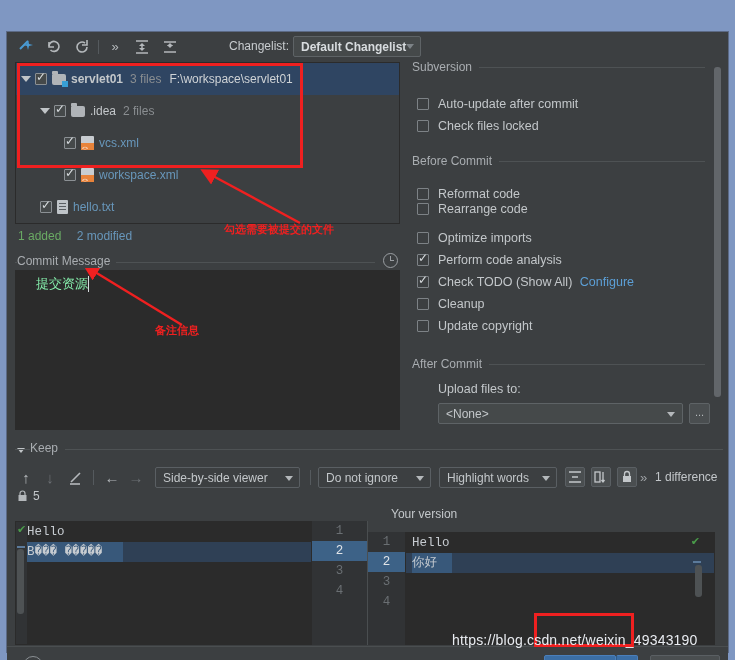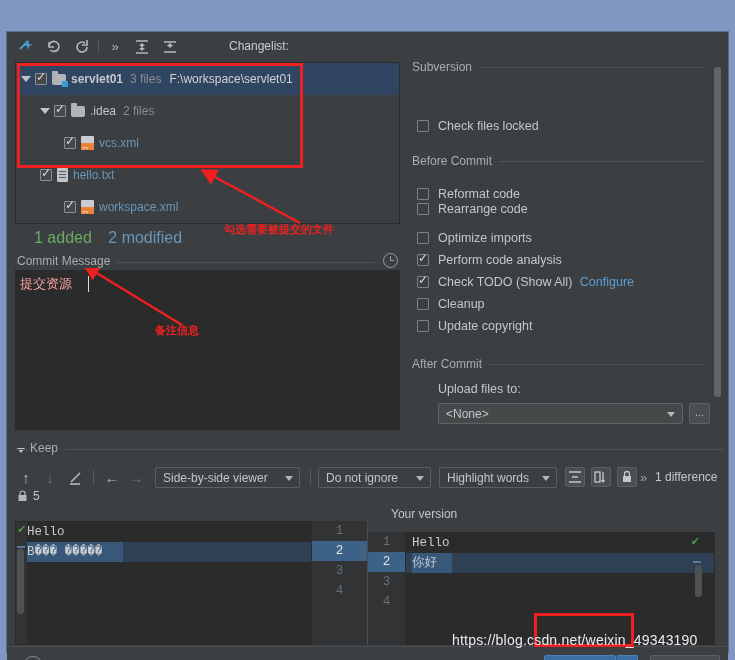--- a/index.html
+++ b/index.html
@@ -151,21 +151,21 @@
   .t-name { margin-right: 7px; }
   .t-name.modified { color: #6897bb; }
   .t-name.plain { color: #c3c7ca; }
   .t-meta { color: #8a8e91; margin-right: 8px; }
   .t-path { color: #cfd3d6; }
   .ind1 { padding-left: 5px; }
   .ind2 { padding-left: 24px; }
   .ind3 { padding-left: 48px; }
 
   #status-line {
-    position: absolute; left: 3px; top: 167px; font-size: 16px; margin-left: 16px;
+    position: absolute; left: 3px; top: 167px; font-size: 12px;
   }
   #status-line .added { color: #6aaa64; }
   #status-line .modified { color: #6897bb; margin-left: 12px; }
 
   
   #cm-group {
     position: absolute; left: 0; top: 192px; width: 385px; height: 16px;
   }
   #cm-label {
     position: absolute; left: 2px; top: 0;
@@ -186,22 +186,22 @@
   }
   #cm-clock::after {
     content: ""; position: absolute; left: 6px; top: 6px; width: 4px; height: 1px;
     background: #9a9ea2;
   }
   #cm-textarea {
     position: absolute; left: 0; top: 208px; width: 385px; height: 160px;
     background: #2b2b2b; border: 1px solid #2b2b2b;
   }
   #cm-text {
-    position: absolute; left: 4px; top: 4px;
-    font-size: 13px; color: #fca5a5;
+    position: absolute; left: 20px; top: 4px;
+    font-size: 13px; color: #86efac;
   }
   #cm-caret {
     position: absolute; left: 72px; top: 5px; width: 1px; height: 16px;
     background: #d8dcdf;
   }
 
   
   #right-col {
     position: absolute; left: 405px; top: 32px; width: 300px; height: 375px;
   }
@@ -475,20 +475,24 @@
           </svg>
       </div>
       <div class="tb-icon" style="left:154px;">
         <svg width="18" height="18" viewBox="0 0 18 18">
             <path d="M3 4 L15 4 M3 14 L15 14" stroke="#b4b8bb" stroke-width="1.5"></path>
             <path d="M9 2 l3 3 -6 0 z" fill="#b4b8bb" transform="translate(0,3)"></path>
             <path d="M9 13 l3 -3 -6 0 z" fill="#b4b8bb" transform="translate(0,-3)"></path>
           </svg>
       </div>
       <div id="changelist-label">Changelist:</div>
+      <div id="changelist-combo">
+        <span class="val">Default Changelist</span>
+        <span class="arrow"></span>
+      </div>
     </div>
 
     <div id="left-col">
 
       <div id="tree-panel">
 
         <div class="tree-row selected ind1">
           <span class="tw"></span>
           <span class="cb checked"></span>
           <span class="folder-ico">
@@ -506,31 +510,31 @@
           <span class="t-name plain">.idea</span>
           <span class="t-meta">2 files</span>
         </div>
 
         <div class="tree-row ind3">
           <span class="cb checked"></span>
           <span class="xml-ico"></span>
           <span class="t-name modified">vcs.xml</span>
         </div>
 
+        <div class="tree-row ind3">
+          <span class="cb checked"></span>
+          <span class="xml-ico"></span>
+          <span class="t-name modified">workspace.xml</span>
+        </div>
+
         <div class="tree-row ind2">
           <span class="cb checked"></span>
           <span class="txt-ico"></span>
           <span class="t-name modified">hello.txt</span>
         </div>
-
-        <div class="tree-row ind3">
-          <span class="cb checked"></span>
-          <span class="xml-ico"></span>
-          <span class="t-name modified">workspace.xml</span>
-        </div>
       </div>
 
       <div id="status-line">
         <span class="added">1 added</span>
         <span class="modified">2 modified</span>
       </div>
 
       <div id="cm-group">
         <span id="cm-label">Commit Message</span>
         <span id="cm-line"></span>
@@ -541,20 +545,24 @@
         <span id="cm-text">提交资源</span>
         <span id="cm-caret"></span>
       </div>
     </div>
 
     <div id="right-col">
 
       <span class="grp-title" style="left:0; top:-4px;">Subversion</span>
       <span class="grp-line" style="top:3px; width:293px;"></span>
 
+      <div class="opt" style="top:33px;">
+        <span class="ocb"></span>
+        <span>Auto-update after commit</span>
+      </div>
       <div class="opt" style="top:55px;">
         <span class="ocb"></span>
         <span>Check files locked</span>
       </div>
 
       <span class="grp-title" style="left:0; top:90px;">Before Commit</span>
       <span class="grp-line" style="top:97px; width:293px;"></span>
 
       <div class="opt" style="top:123px;">
         <span class="ocb"></span>

